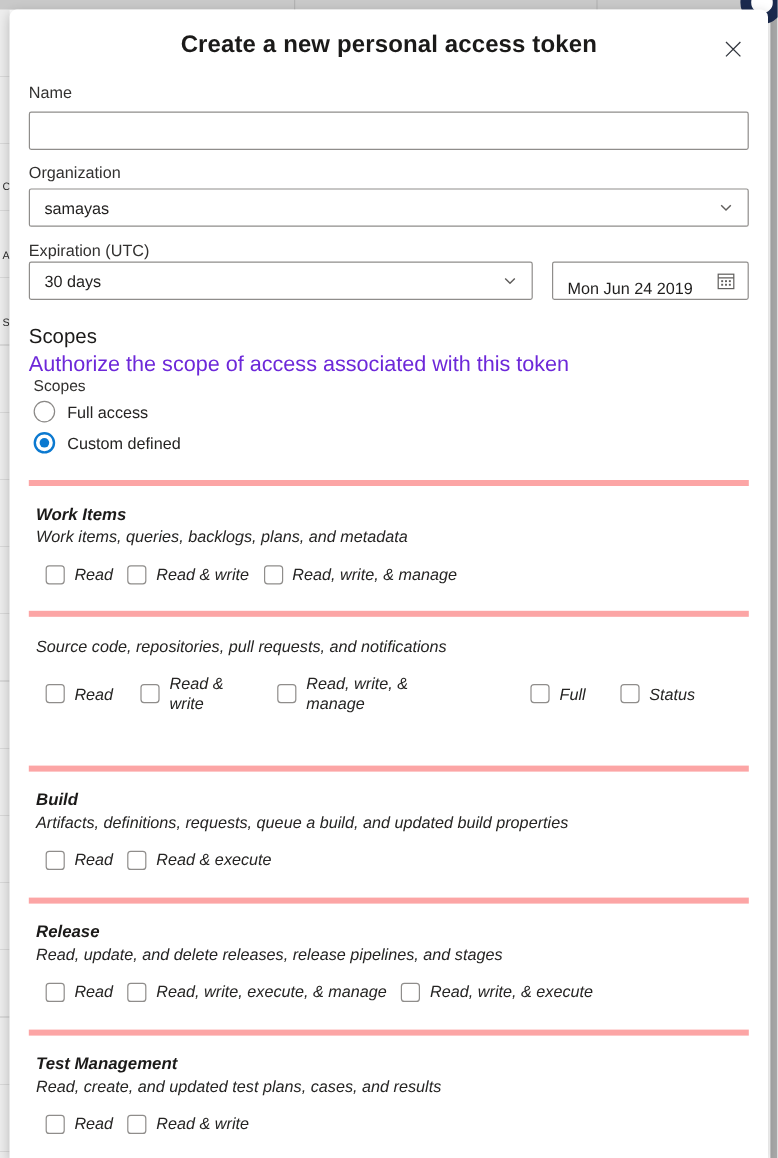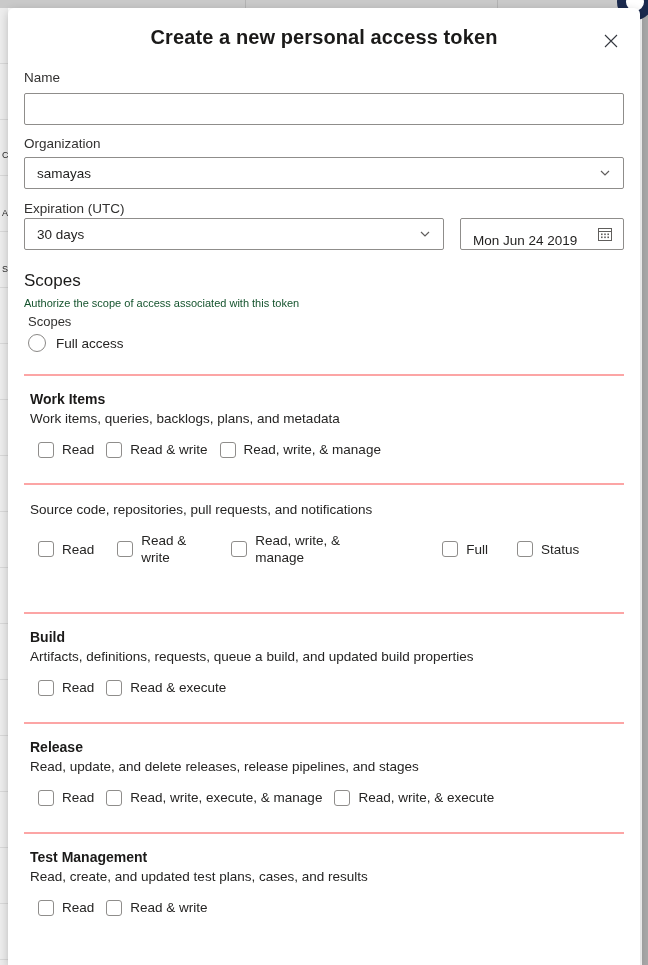--- a/index.html
+++ b/index.html
@@ -41,34 +41,34 @@
   .select .val { flex:1 1 auto; }
   .chev { flex:0 0 auto; display:flex; }
 
   .exp-row { display:flex; margin-top:0; gap:16px; }
   .exp-row .select { width:420px; margin-top:0;padding-left:12px; }
   .datefld { width:164px; display:flex; align-items:center; padding:0 10px 0 12px; cursor:pointer; }
   .datefld .val { flex:1 1 auto;margin-top:13px; }
 
   
   .scopes-h { margin-top:20px; font-size:17px; font-weight:400; color:#1b1a19; line-height:22px; }
-  .scopes-desc { margin-top:2px; font-size:11px; line-height:18px; color:#14532d; }
+  .scopes-desc { margin-top:2px; font-size:18px; line-height:18px; color:#6d28d9; }
   .scopes-grp { margin-top:1px; padding-left:4px; font-size:13px; color:#323130; line-height:18px; }
   .radio-row { display:flex; align-items:center; padding-left:4px; cursor:pointer; }
   .radio-row.r1 { margin-top:3px; }
   .radio-row.r2 { margin-top:8px; }
   .radio { width:18px; height:18px; border-radius:50%; border:1px solid #8a8886; background:#fff;
     margin-right:10px; position:relative; flex:0 0 auto; }
   .radio.sel { border:2px solid #0b79d0; }
   .radio.sel::after { content:''; position:absolute; inset:3px; border-radius:50%; background:#0b79d0; }
   .radio-lbl { font-size:13.5px; color:#252423; }
 
   
   .sections { margin-top:22px; width:600px; }
-  .section { border-top:2px solid #fca5a5; padding:14px 0 0 0; }
+  .section { border-top:5px solid #fca5a5; padding:14px 0 0 0;font-style:italic; }
   .sec0 { height:109px; } .sec1 { height:129px; } .sec2 { height:110px; }
   .sec3 { height:110px; } .sec4 { height:107px; }
   .sec-title { padding-left:6px; font-size:14px; font-weight:700; color:#1b1a19; line-height:18px; }
   .sec-desc  { padding-left:6px; margin-top:2px; font-size:13.5px; color:#252423; line-height:18px; }
   .opts { display:flex; align-items:center; margin-top:13px; padding-left:14px; gap:12px; }
   .sec1 .opts { gap:0; }
   .opt { display:flex; align-items:center; cursor:pointer; }
   .cbx { width:16px; height:16px; border:1px solid #8f8d8b; border-radius:3px; background:#fff;
     margin-right:8px; flex:0 0 auto; }
   .opt-lbl { font-size:13.5px; color:#252423; line-height:17px; }
@@ -148,20 +148,24 @@
   </div>
 
   <div class="scopes-h">Scopes</div>
   <div class="scopes-desc">Authorize the scope of access associated with this token</div>
   <div class="scopes-grp">Scopes</div>
 
   <div class="radio-row r1">
     <span class="radio"></span>
     <span class="radio-lbl">Full access</span>
   </div>
+  <div class="radio-row r2">
+    <span class="radio sel"></span>
+    <span class="radio-lbl">Custom defined</span>
+  </div>
 
   <div class="sections">
 
     <div class="section sec0">
       <div class="sec-title">Work Items</div>
       <div class="sec-desc">Work items, queries, backlogs, plans, and metadata</div>
       <div class="opts">
         <label class="opt">
           <span class="cbx"></span>
           <span class="opt-lbl">Read</span>

